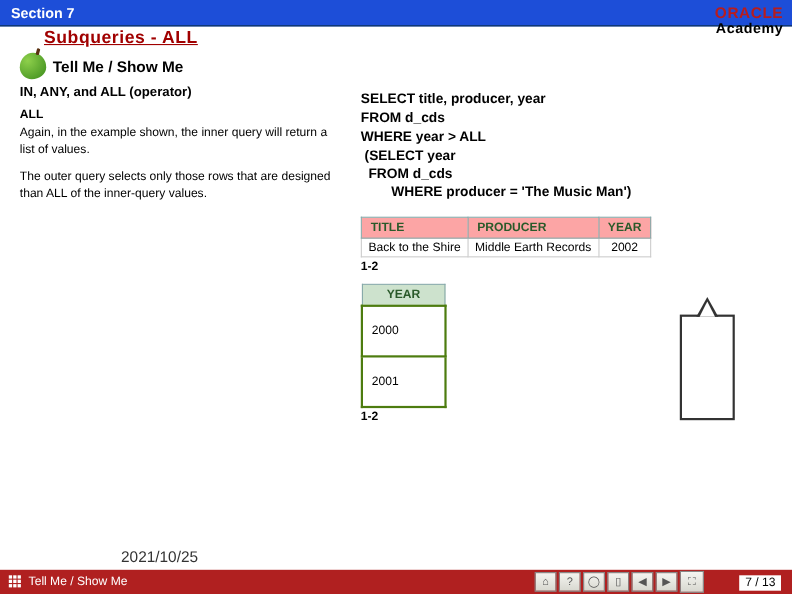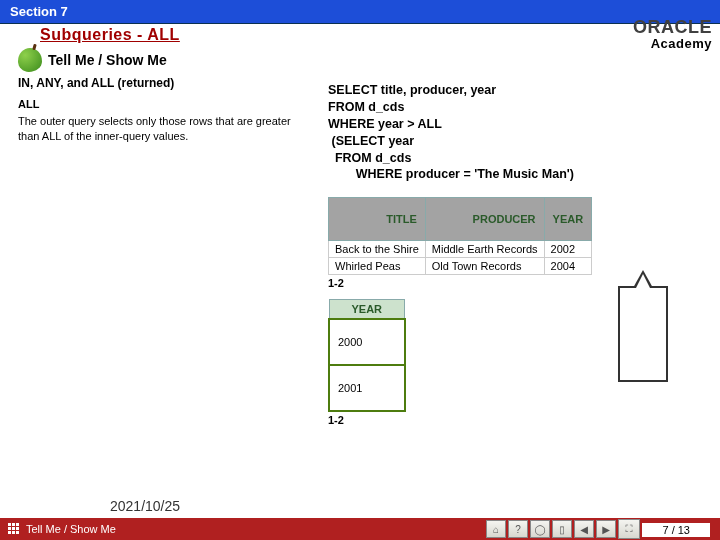--- a/index.html
+++ b/index.html
@@ -4,42 +4,42 @@
 <style>
   * { box-sizing: border-box; margin: 0; padding: 0; }
   body { width: 720px; height: 540px; font-family: Arial, sans-serif; font-size: 11px; color: #000; background: #fff; overflow: hidden; position: relative; }
   
   .section-bar { background: #1d4ed8; color: #fff; font-weight: bold; font-size: 13px; padding: 4px 10px; border-bottom: 1px solid #0a3050; }
   
   .title-row { display: flex; align-items: center; padding: 2px 0 2px 40px; position: relative; }
   .slide-title { color: #a00000; font-weight: bold; font-size: 16px; text-decoration: underline; letter-spacing: 0.5px; }
   
   .logo { position: absolute; right: 8px; top: 4px; text-align: right; line-height: 1.05; }
-  .logo .oracle-word { color: #404040; font-weight: bold; font-size: 18px; letter-spacing: 0.5px; margin-top: 14px; }
+  .logo .oracle-word { color: #b91c1c; font-weight: bold; font-size: 14px; letter-spacing: 0.5px; }
   .logo .academy-word { color: #000; font-weight: bold; font-size: 13px; letter-spacing: 0.5px; }
   
   .tellme-row { display: flex; align-items: center; padding: 2px 0 4px 18px; }
   .apple-icon { width: 24px; height: 24px; background: radial-gradient(circle at 30% 30%, #8ed04b, #3a8a1b); border-radius: 50% 50% 55% 45% / 55% 55% 45% 45%; position: relative; margin-right: 6px; flex-shrink: 0; }
   .apple-icon::after { content:""; position:absolute; top:-4px; right:6px; width:3px; height:6px; background:#5a3010; border-radius:1px; transform:rotate(15deg); }
   .tellme-text { font-weight: bold; font-size: 14px; }
   
   .content { display: flex; padding: 0 10px 0 18px; }
   .left-col { width: 300px; padding-right: 14px; }
   .right-col { flex: 1; padding-top: 6px; position: relative; }
   
   .subhead1 { font-weight: bold; font-size: 12px; margin-bottom: 8px; }
   .subhead2 { font-weight: bold; font-size: 11px; margin: 8px 0 4px; }
   .para { font-size: 11px; line-height: 1.35; margin-bottom: 10px; }
   .redword { color: #c00000; }
   
   .sql-block { font-weight: bold; font-family: Arial, sans-serif; font-size: 12.5px; line-height: 1.35; white-space: pre; margin-left: 10px; }
   
   .result-table { border-collapse: collapse; margin: 14px 0 2px 10px; font-size: 11px; }
-  .result-table th { background: #a3a3a3; color: #2a5a2a; font-weight: bold; padding: 15px 8px; border: 1px solid #8aa; text-align: right; font-size: 11px; }
-  .result-table td { border: 1px solid #ccc; padding: 2px 6px; background: #fff; }
+  .result-table th { background: #fca5a5; color: #2a5a2a; font-weight: bold; padding: 3px 8px; border: 1px solid #8aa; text-align: left; font-size: 11px; }
+  .result-table td { border: 1px solid #ccc; padding: 2px 6px; background: #fff; text-align: center; }
   .rows-label { font-weight: bold; font-size: 11px; margin-left: 10px; }
   
   .year-table { border-collapse: collapse; margin: 10px 0 2px 10px; font-size: 11px; }
   .year-table th { background: #cde2cd; color: #2a5a2a; font-weight: bold; padding: 3px 22px; border: 1px solid #8aa; text-align: center; }
   .year-table td { border: 2px solid #4d7c0f; padding: 16px 8px; margin-top: 44px; }
   .rows-label2 { font-weight: bold; font-size: 11px; margin-left: 10px; }
   
   .arrow-box { position: absolute; left: 300px; top: 210px; width: 50px; height: 96px; border: 2px solid #333; }
   .arrow-box::before { content:""; position:absolute; left:50%; top:-18px; transform:translateX(-50%); border-left:10px solid transparent; border-right:10px solid transparent; border-bottom:18px solid #333; }
   .arrow-box::after { content:""; position:absolute; left:50%; top:-14px; transform:translateX(-50%); border-left:7px solid transparent; border-right:7px solid transparent; border-bottom:14px solid #fff; }
@@ -48,21 +48,21 @@
   
   .footer { position: absolute; bottom: 0; left: 0; right: 0; height: 22px; background: #b02020; display: flex; align-items: center; }
   .footer-left { display: flex; align-items: center; color: #fff; font-size: 11px; padding-left: 8px; gap: 6px; }
   .dots-icon { width: 12px; height: 12px; display: grid; grid-template-columns: repeat(3,3px); grid-template-rows: repeat(3,3px); gap: 1px; }
   .dots-icon span { background:#fff; width:3px; height:3px; }
   
   .nav-controls { position: absolute; right: 80px; bottom: 1px; height: 20px; display: flex; gap: 2px; align-items: center; }
   .nav-btn { width: 20px; height: 18px; background: linear-gradient(#f4f4f0,#d8d8d0); border: 1px solid #888; display:flex; align-items:center; justify-content:center; font-size:10px; color:#555; cursor:pointer; }
   .nav-btn.sq { width: 22px; height: 20px; }
   
-  .page-ind { position: absolute; right: 10px; bottom: 3px; font-size: 11px; color: #000; background: #fff; padding: 1px 20px; }
+  .page-ind { position: absolute; right: 10px; bottom: 3px; font-size: 11px; color: #000; background: #fff; padding: 1px 5px; }
 </style>
 </head>
 <body>
 
 <div class="section-bar">Section 7</div>
 
 <div class="logo">
   <div class="oracle-word">ORACLE</div>
   <div class="academy-word">Academy</div>
 </div>
@@ -71,23 +71,24 @@
   <div class="slide-title">Subqueries - ALL</div>
 </div>
 
 <div class="tellme-row">
   <div class="apple-icon"></div>
   <div class="tellme-text">Tell Me / Show Me</div>
 </div>
 
 <div class="content">
   <div class="left-col">
-    <div class="subhead1">IN, ANY, and ALL (returned)</div>
+    <div class="subhead1">IN, ANY, and ALL (operator)</div>
     <div class="subhead2">ALL</div>
-    <p class="para">The outer query selects only those rows that are greater than ALL of the inner-query values.</p>
+    <p class="para">Again, in the example shown, the inner query will return a list of values.</p>
+    <p class="para">The outer query selects only those rows that are designed than ALL of the inner-query values.</p>
   </div>
 
   <div class="right-col">
     <div class="sql-block">SELECT title, producer, year
 FROM d_cds
 WHERE year &gt; ALL
  (SELECT year
   FROM d_cds
         WHERE producer = 'The Music Man')</div>
 
@@ -95,25 +96,20 @@
       <tbody>
           <tr>
         <th>TITLE</th>
         <th>PRODUCER</th>
         <th>YEAR</th>
       </tr>
       <tr>
         <td>Back to the Shire</td>
         <td>Middle Earth Records</td>
         <td>2002</td>
-      </tr>
-      <tr>
-        <td>Whirled Peas</td>
-        <td>Old Town Records</td>
-        <td>2004</td>
       </tr>
     </tbody>
       </table>
     <div class="rows-label">1-2</div>
 
     <table class="year-table">
       <tbody>
           <tr>
             <th>YEAR</th>
           </tr>

